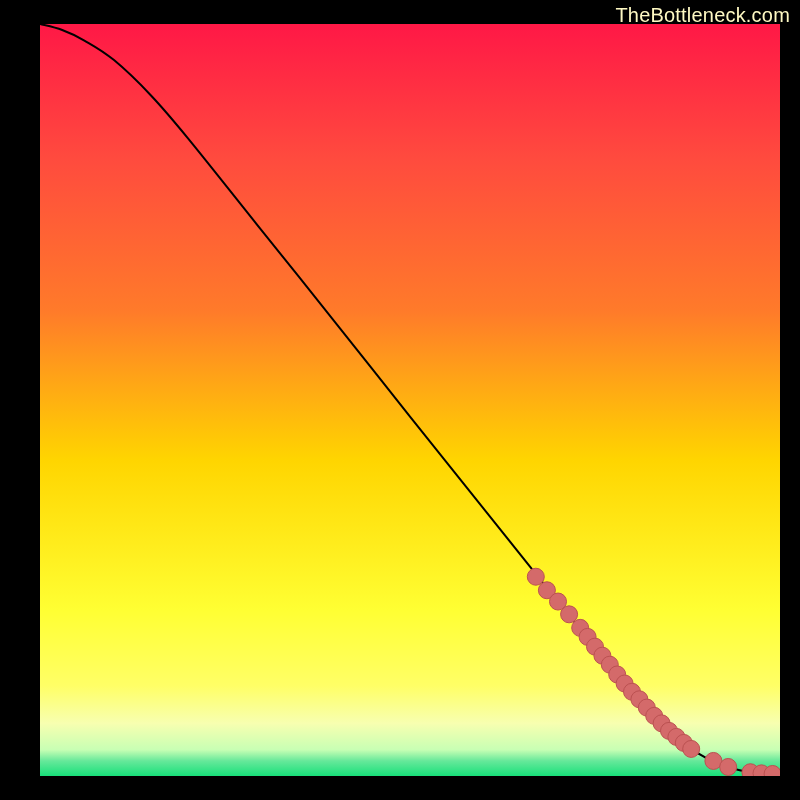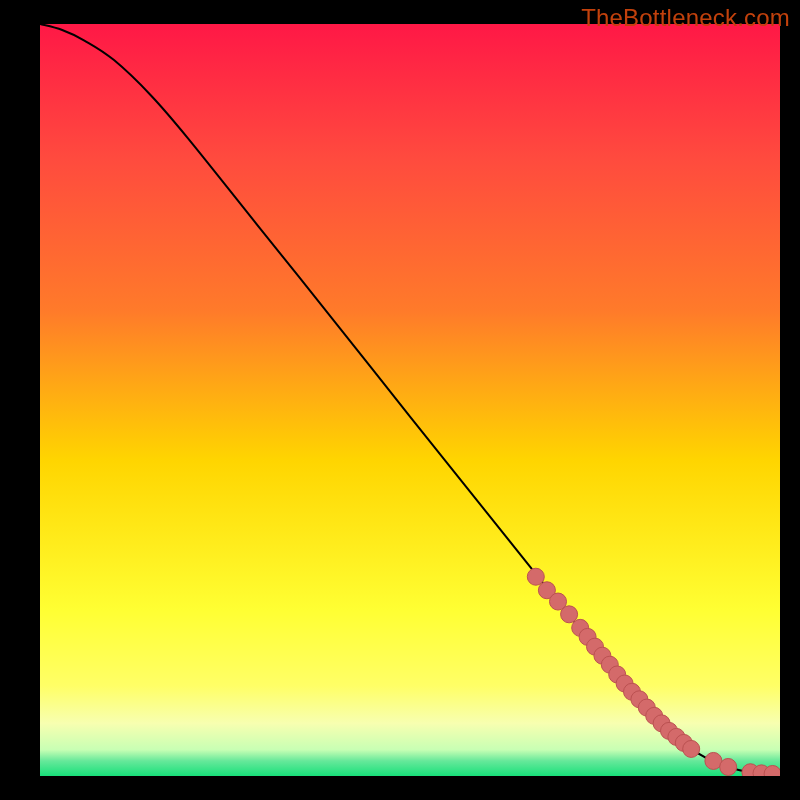--- a/index.html
+++ b/index.html
@@ -14,22 +14,22 @@
   .frame {
     position: relative;
     width: 800px;
     height: 800px;
     background: #000;
   }
   .watermark {
     position: absolute;
     top: 4px;
     right: 10px;
-    color: #c2410c;
-    font-size: 24px;
+    color: #fef9c3;
+    font-size: 20px;
     font-weight: 500;
     letter-spacing: 0.2px;
     z-index: 20;
   }
   .plot {
     position: absolute;
     left: 40px;
     top: 24px;
     width: 740px;
     height: 752px;

